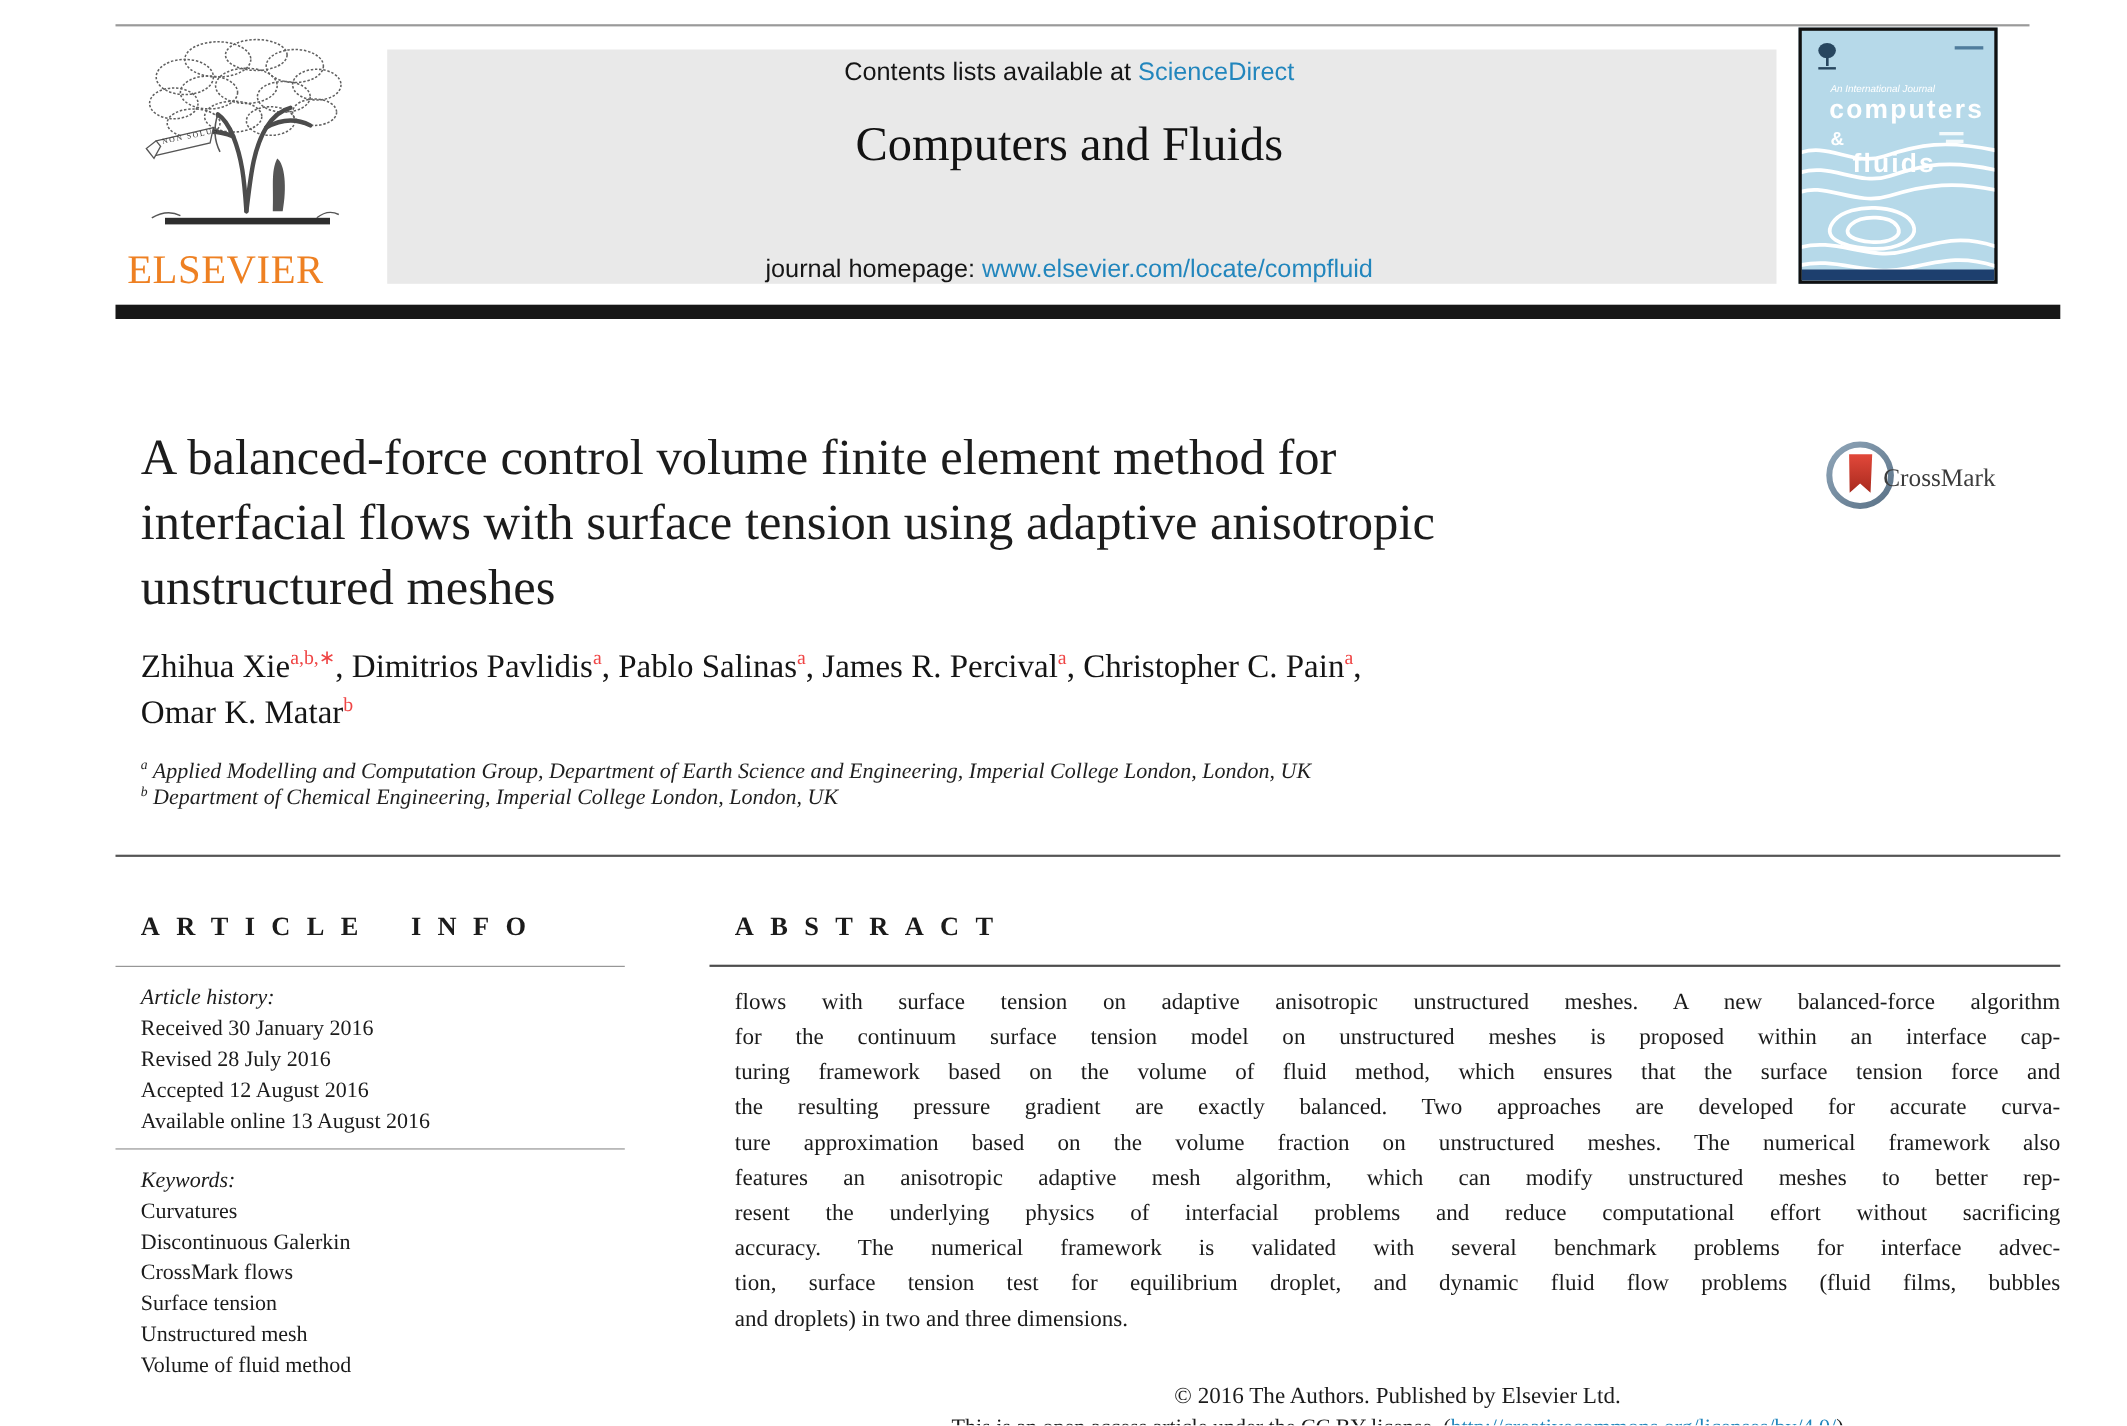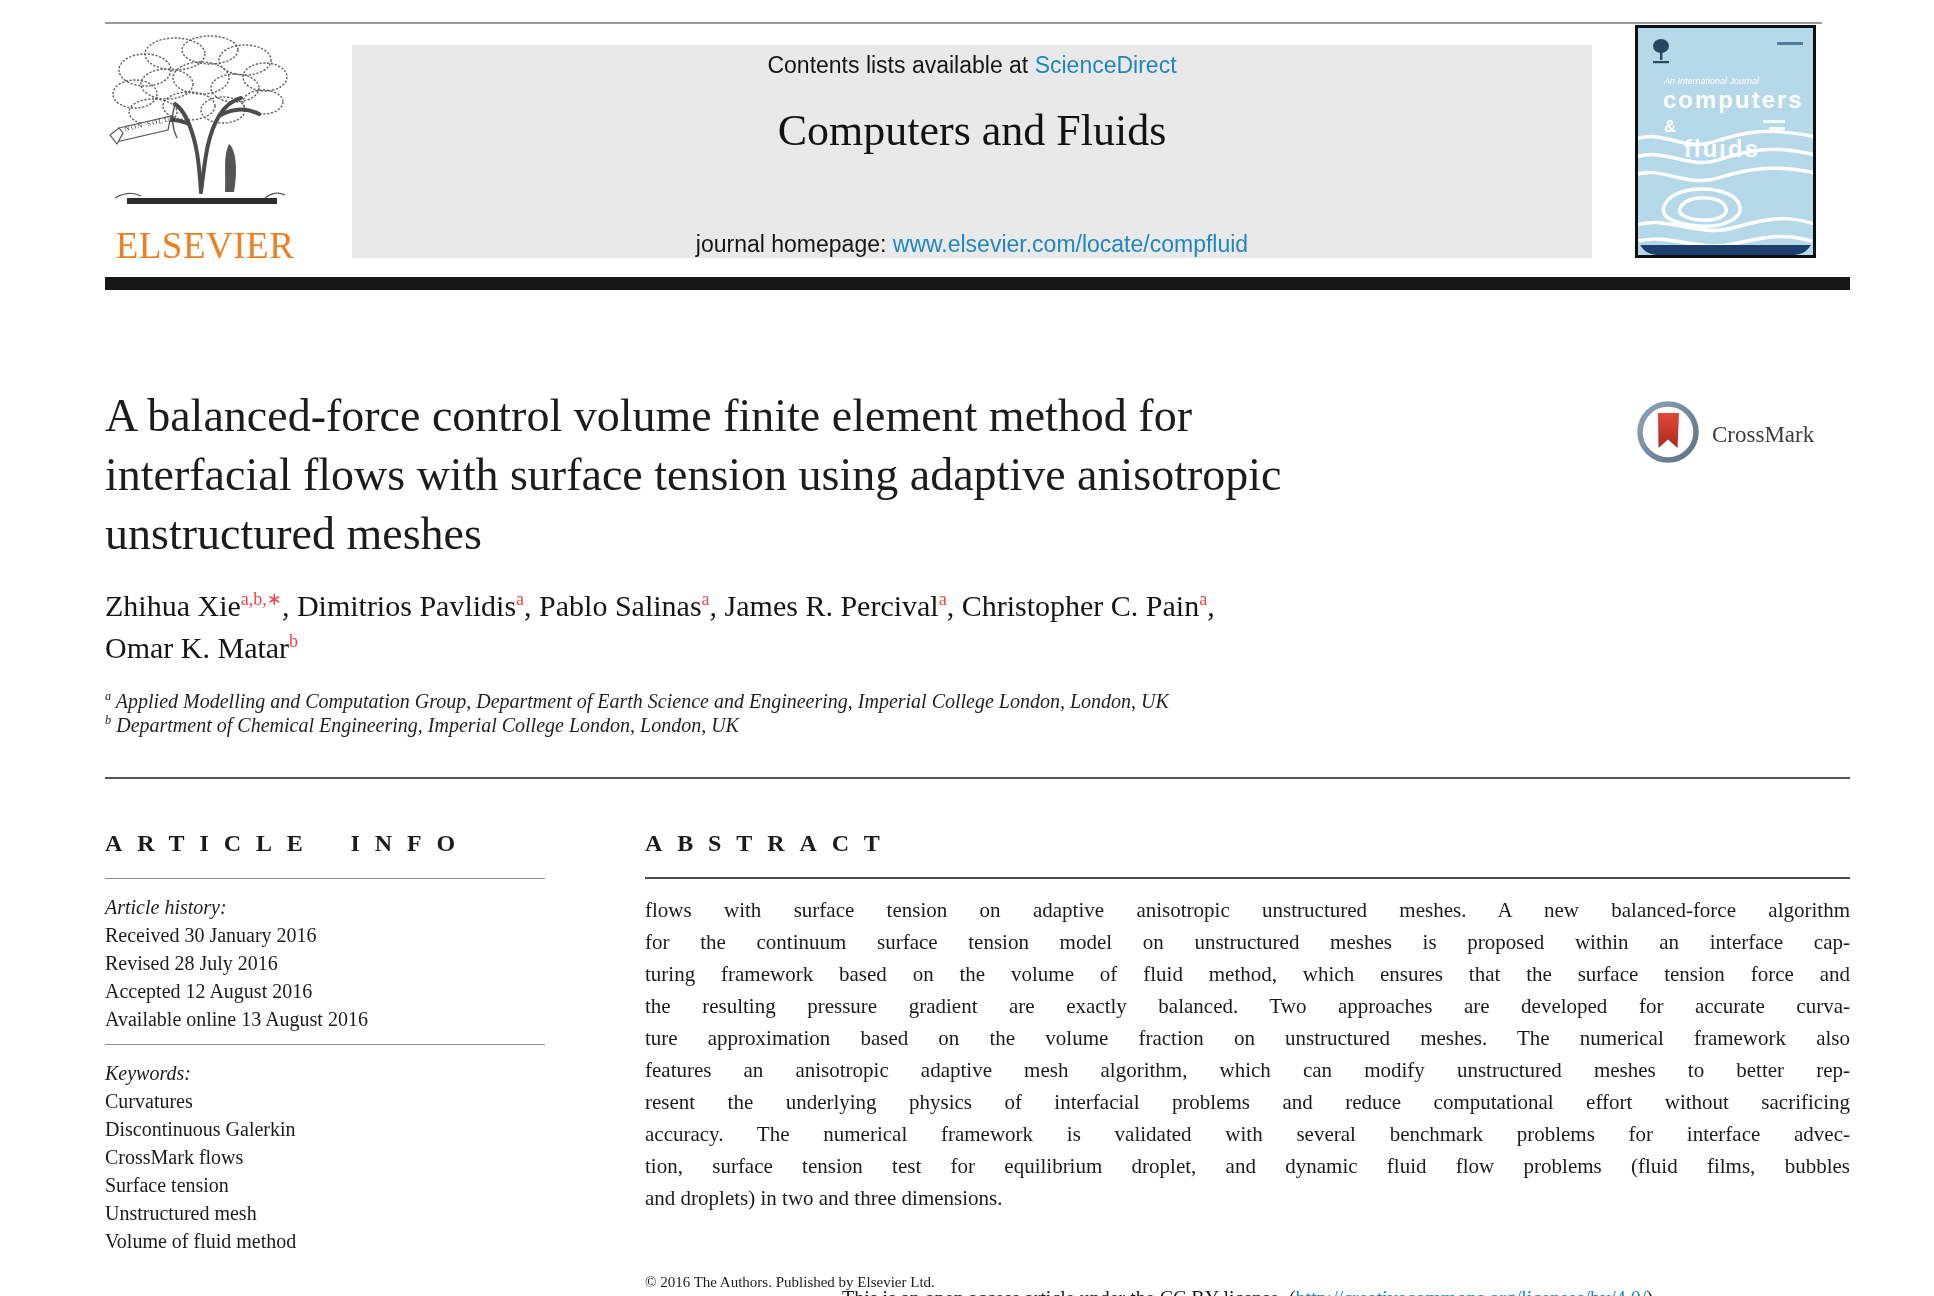--- a/index.html
+++ b/index.html
@@ -1,18 +1,18 @@
 <!DOCTYPE html>
 <html><head>
 <meta charset="utf-8">
 <style>
   html,body{margin:0;padding:0;background:#ffffff;}
   #page{position:relative;width:1934px;height:1296px;background:#ffffff;overflow:hidden;
         font-family:"Liberation Serif",serif;color:#1b1b1b;}
-  .abs{position:absolute;}
+  .abs{position:absolute;padding-left:23px;}
 
   
   #top-rule{left:105px;top:22px;width:1717px;height:2px;background:#9a9a9a;}
 
   
   #logo-block{left:105px;top:32px;width:200px;height:232px;}
   #elsevier-wordmark{position:absolute;left:0;top:192px;width:200px;text-align:center;
       font-size:37px;color:#ee8022;letter-spacing:0.5px;font-family:"Liberation Serif",serif;}
 
   
@@ -21,21 +21,21 @@
       font-family:"Liberation Sans",sans-serif;font-size:23px;color:#151515;}
   #contents-line{top:7px;}
   #journal-title{position:absolute;left:0;top:60px;width:1240px;text-align:center;
       font-size:44px;color:#121212;font-family:"Liberation Serif",serif;}
   #homepage-line{top:186px;}
   .link-blue{color:#2286bd;text-decoration:none;}
 
   
   #cover{left:1635px;top:25px;width:181px;height:233px;background:#b6d9e9;
       border:3px solid #101010;box-sizing:border-box;}
-  #cover-inner{position:absolute;inset:0;overflow:hidden;border-radius:19px;}
+  #cover-inner{position:absolute;inset:0;overflow:hidden;}
   #cover-subtitle{position:absolute;left:26px;top:48px;font-style:italic;
       font-family:"Liberation Sans",sans-serif;font-size:9px;color:#ffffff;}
   #cover-title1{position:absolute;left:25px;top:58px;font-family:"Liberation Sans",sans-serif;
       font-weight:bold;font-size:24px;color:#ffffff;letter-spacing:2px;}
   #cover-amp{position:absolute;left:26px;top:89px;font-family:"Liberation Sans",sans-serif;
       font-weight:bold;font-size:17px;color:#ffffff;}
   #cover-title2{position:absolute;left:46px;top:107px;font-family:"Liberation Sans",sans-serif;
       font-weight:bold;font-size:24px;color:#ffffff;letter-spacing:2px;}
   .cover-dash{position:absolute;background:#4f7c9c;width:26px;height:3px;}
   .cover-dash.white{background:rgba(255,255,255,.85);width:22px;height:2.5px;}
@@ -75,21 +75,21 @@
   
   .info-italic{font-style:italic;}
   #article-history{left:105px;top:893px;width:460px;font-size:20px;}
   #keywords{left:105px;top:1059px;width:460px;font-size:20px;}
   .info-line{line-height:28px;}
 
   
   #abstract-body{left:645px;top:894px;width:1205px;font-size:21px;color:#1b1b1b;}
   .abs-line{line-height:32px;text-align:justify;text-align-last:justify;}
   .abs-line.last{text-align-last:left;}
-  #copyright-line{left:645px;top:1256px;width:1205px;text-align:left;font-size:15px;margin-top:18px;}
+  #copyright-line{left:645px;top:1256px;width:1205px;text-align:center;font-size:21px;}
   #license-line{left:645px;top:1287px;width:1205px;text-align:center;font-size:20px;}
 </style>
 </head>
 <body>
 
 <div id="page">
 
   <div class="abs" id="top-rule"></div>
 
   <div class="abs" id="logo-block">

